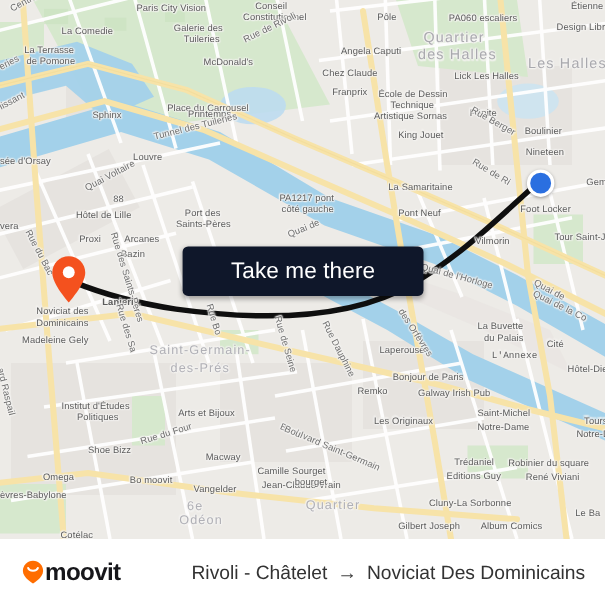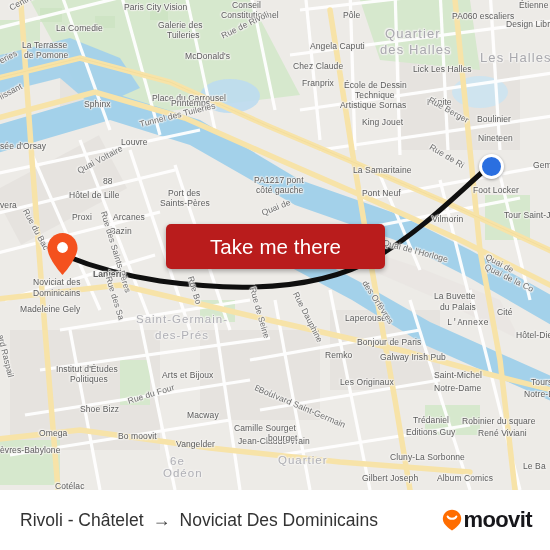--- a/index.html
+++ b/index.html
@@ -68,21 +68,21 @@
     width:33px; height:44px;
   }
 
   
   #take-me-there {
     position:absolute;
     left:166px; top:224px;
     width:219px; height:45px;
     border:0;
     border-radius:5px;
-    background:#b91c1c;
+    background:#0f172a;
     color:#ffffff;
     font-family:"Liberation Sans", sans-serif;
     font-size:20.5px;
     letter-spacing:0.1px;
     cursor:pointer;
     box-shadow:0 2px 5px rgba(0,0,0,.32);
     padding:0;
   }
 
   
@@ -278,21 +278,21 @@
         <div class="maplabel " style="left: 62px; top: 227px; padding-left: 48px;">Bazin</div>
         <div class="maplabel " style="left: 0px; top: 201px;">vera</div>
         <div class="maplabel street" style="left: 25px; top: 205px; transform: rotate(62deg);">Rue du Bac</div>
         <div class="maplabel street" style="left: 103px; top: 207px; transform: rotate(73deg);">Rue des Saints-Pères</div>
         <div class="maplabel " style="left: 168px; top: 189px;">Port des</div>
         <div class="maplabel " style="left: 160px; top: 199px;">Saints-Pères</div>
         <div class="maplabel " style="left: 254px; top: 176px;">PA1217 pont</div>
         <div class="maplabel " style="left: 256px; top: 186px;">côté gauche</div>
         <div class="maplabel street" style="left: 262px; top: 209px; transform: rotate(-22deg);">Quai de</div>
         <div class="maplabel " style="left: 343px; top: 11px;">Pôle</div>
-        <div class="maplabel " style="left: 408px; top: 12px; margin-left: 44px;">PA060 escaliers</div>
+        <div class="maplabel " style="left: 408px; top: 12px;">PA060 escaliers</div>
         <div class="maplabel " style="left: 310px; top: 42px;">Angela Caputi</div>
         <div class="maplabel " style="left: 293px; top: 62px;">Chez Claude</div>
         <div class="maplabel " style="left: 302px; top: 79px;">Franprix</div>
         <div class="maplabel " style="left: 344px; top: 81px;">École de Dessin</div>
         <div class="maplabel " style="left: 355px; top: 91px;">Technique</div>
         <div class="maplabel " style="left: 340px; top: 101px;">Artistique Sornas</div>
         <div class="maplabel " style="left: 362px; top: 118px;">King Jouet</div>
         <div class="maplabel area" style="left: 385px; top: 27px;">Quartier</div>
         <div class="maplabel area" style="left: 380px; top: 43px;">des Halles</div>
         <div class="maplabel " style="left: 413px; top: 65px;">Lick Les Halles</div>
@@ -375,27 +375,27 @@
         <path d="M16.5,1 C8.2,1 1.5,7.7 1.5,16 C1.5,26.5 16.5,43 16.5,43 C16.5,43 31.5,26.5 31.5,16 C31.5,7.7 24.8,1 16.5,1 Z" fill="#f4511e"></path>
         <circle cx="16.5" cy="15.5" r="5.4" fill="#ffffff"></circle>
       </svg>
     </div>
 
     <button id="take-me-there">Take me there</button>
 
   </div>
 
   <div id="footer">
-    <div id="trip-summary">
-      <span>Rivoli - Châtelet</span>
-      <span id="trip-arrow">→</span>
-      <span>Noviciat Des Dominicains</span>
-    </div>
     <div id="moovit-logo">
       <svg width="20" height="22" viewBox="0 0 20 22">
         <path d="M10,0.8 C4.9,0.8 0.8,4.9 0.8,10 C0.8,16.2 10,21.4 10,21.4 C10,21.4 19.2,16.2 19.2,10 C19.2,4.9 15.1,0.8 10,0.8 Z" fill="#ff6d00"></path>
         <path d="M5.6,7.4 C6.6,10.6 13.4,10.6 14.4,7.4" stroke="#ffffff" stroke-width="1.9" fill="none" stroke-linecap="round"></path>
       </svg>
       <span id="moovit-wordmark">moovit</span>
     </div>
+    <div id="trip-summary">
+      <span>Rivoli - Châtelet</span>
+      <span id="trip-arrow">→</span>
+      <span>Noviciat Des Dominicains</span>
+    </div>
   </div>
 
 </div>
 
 </body></html>

